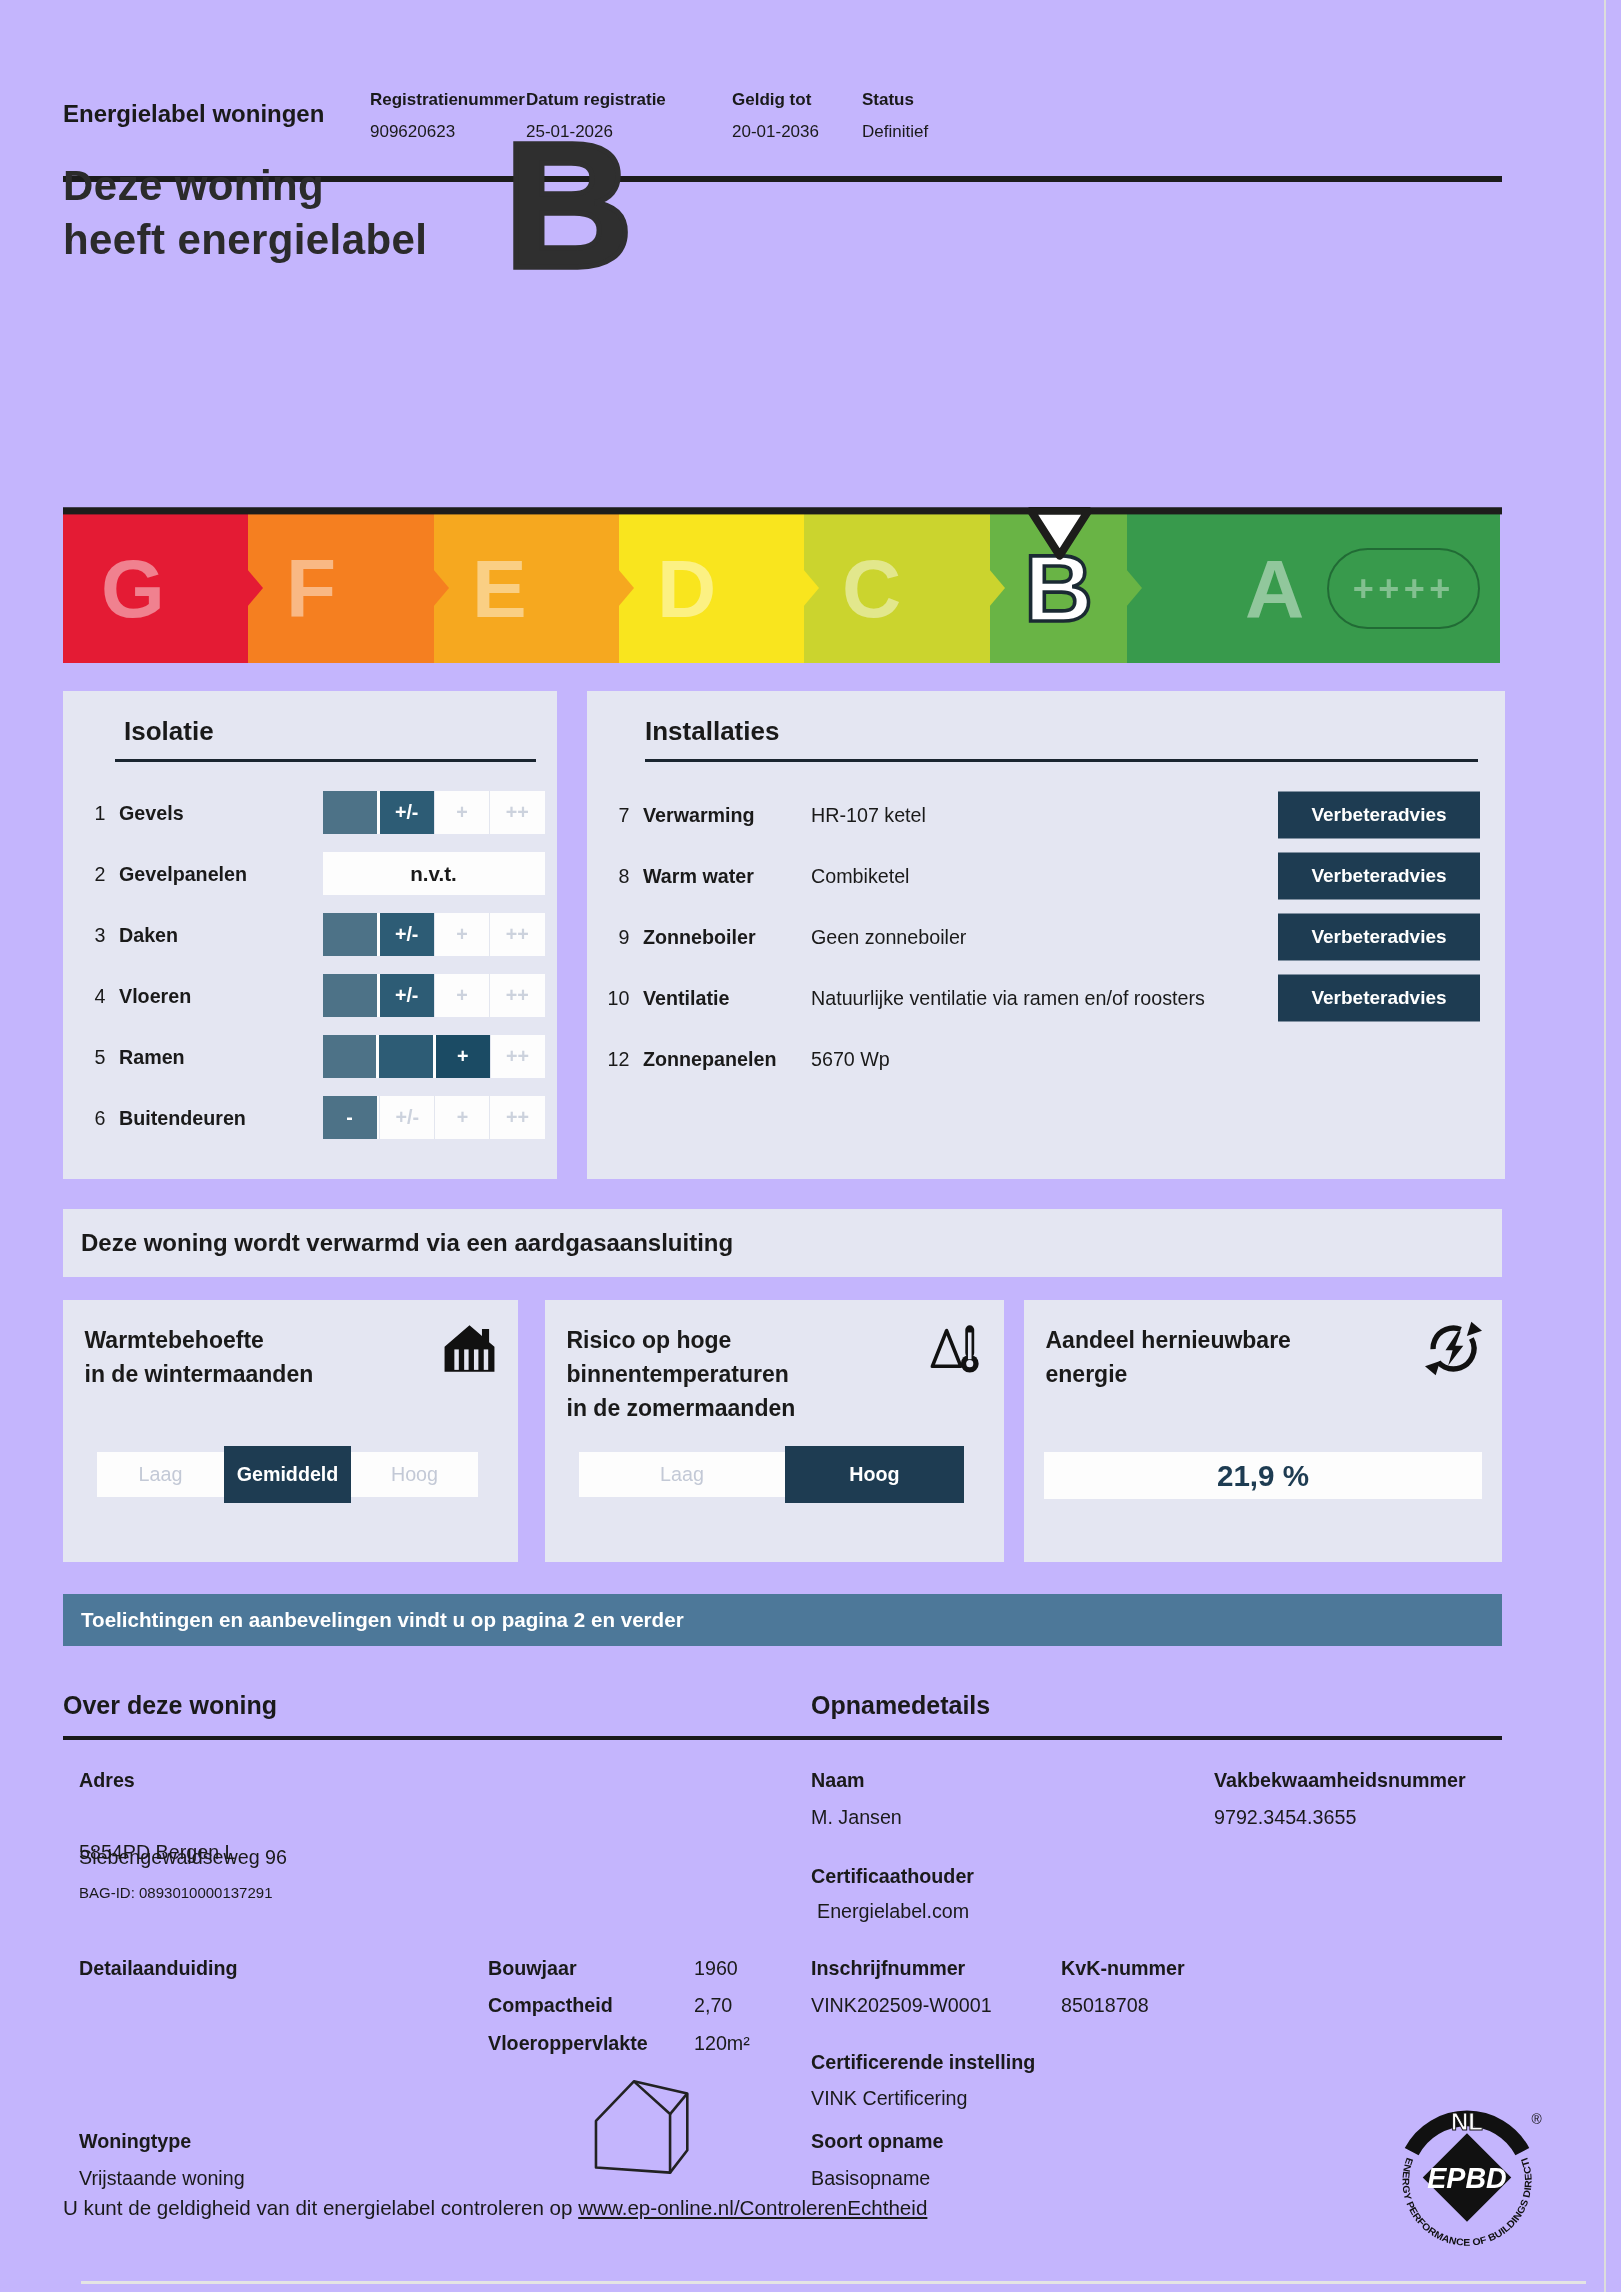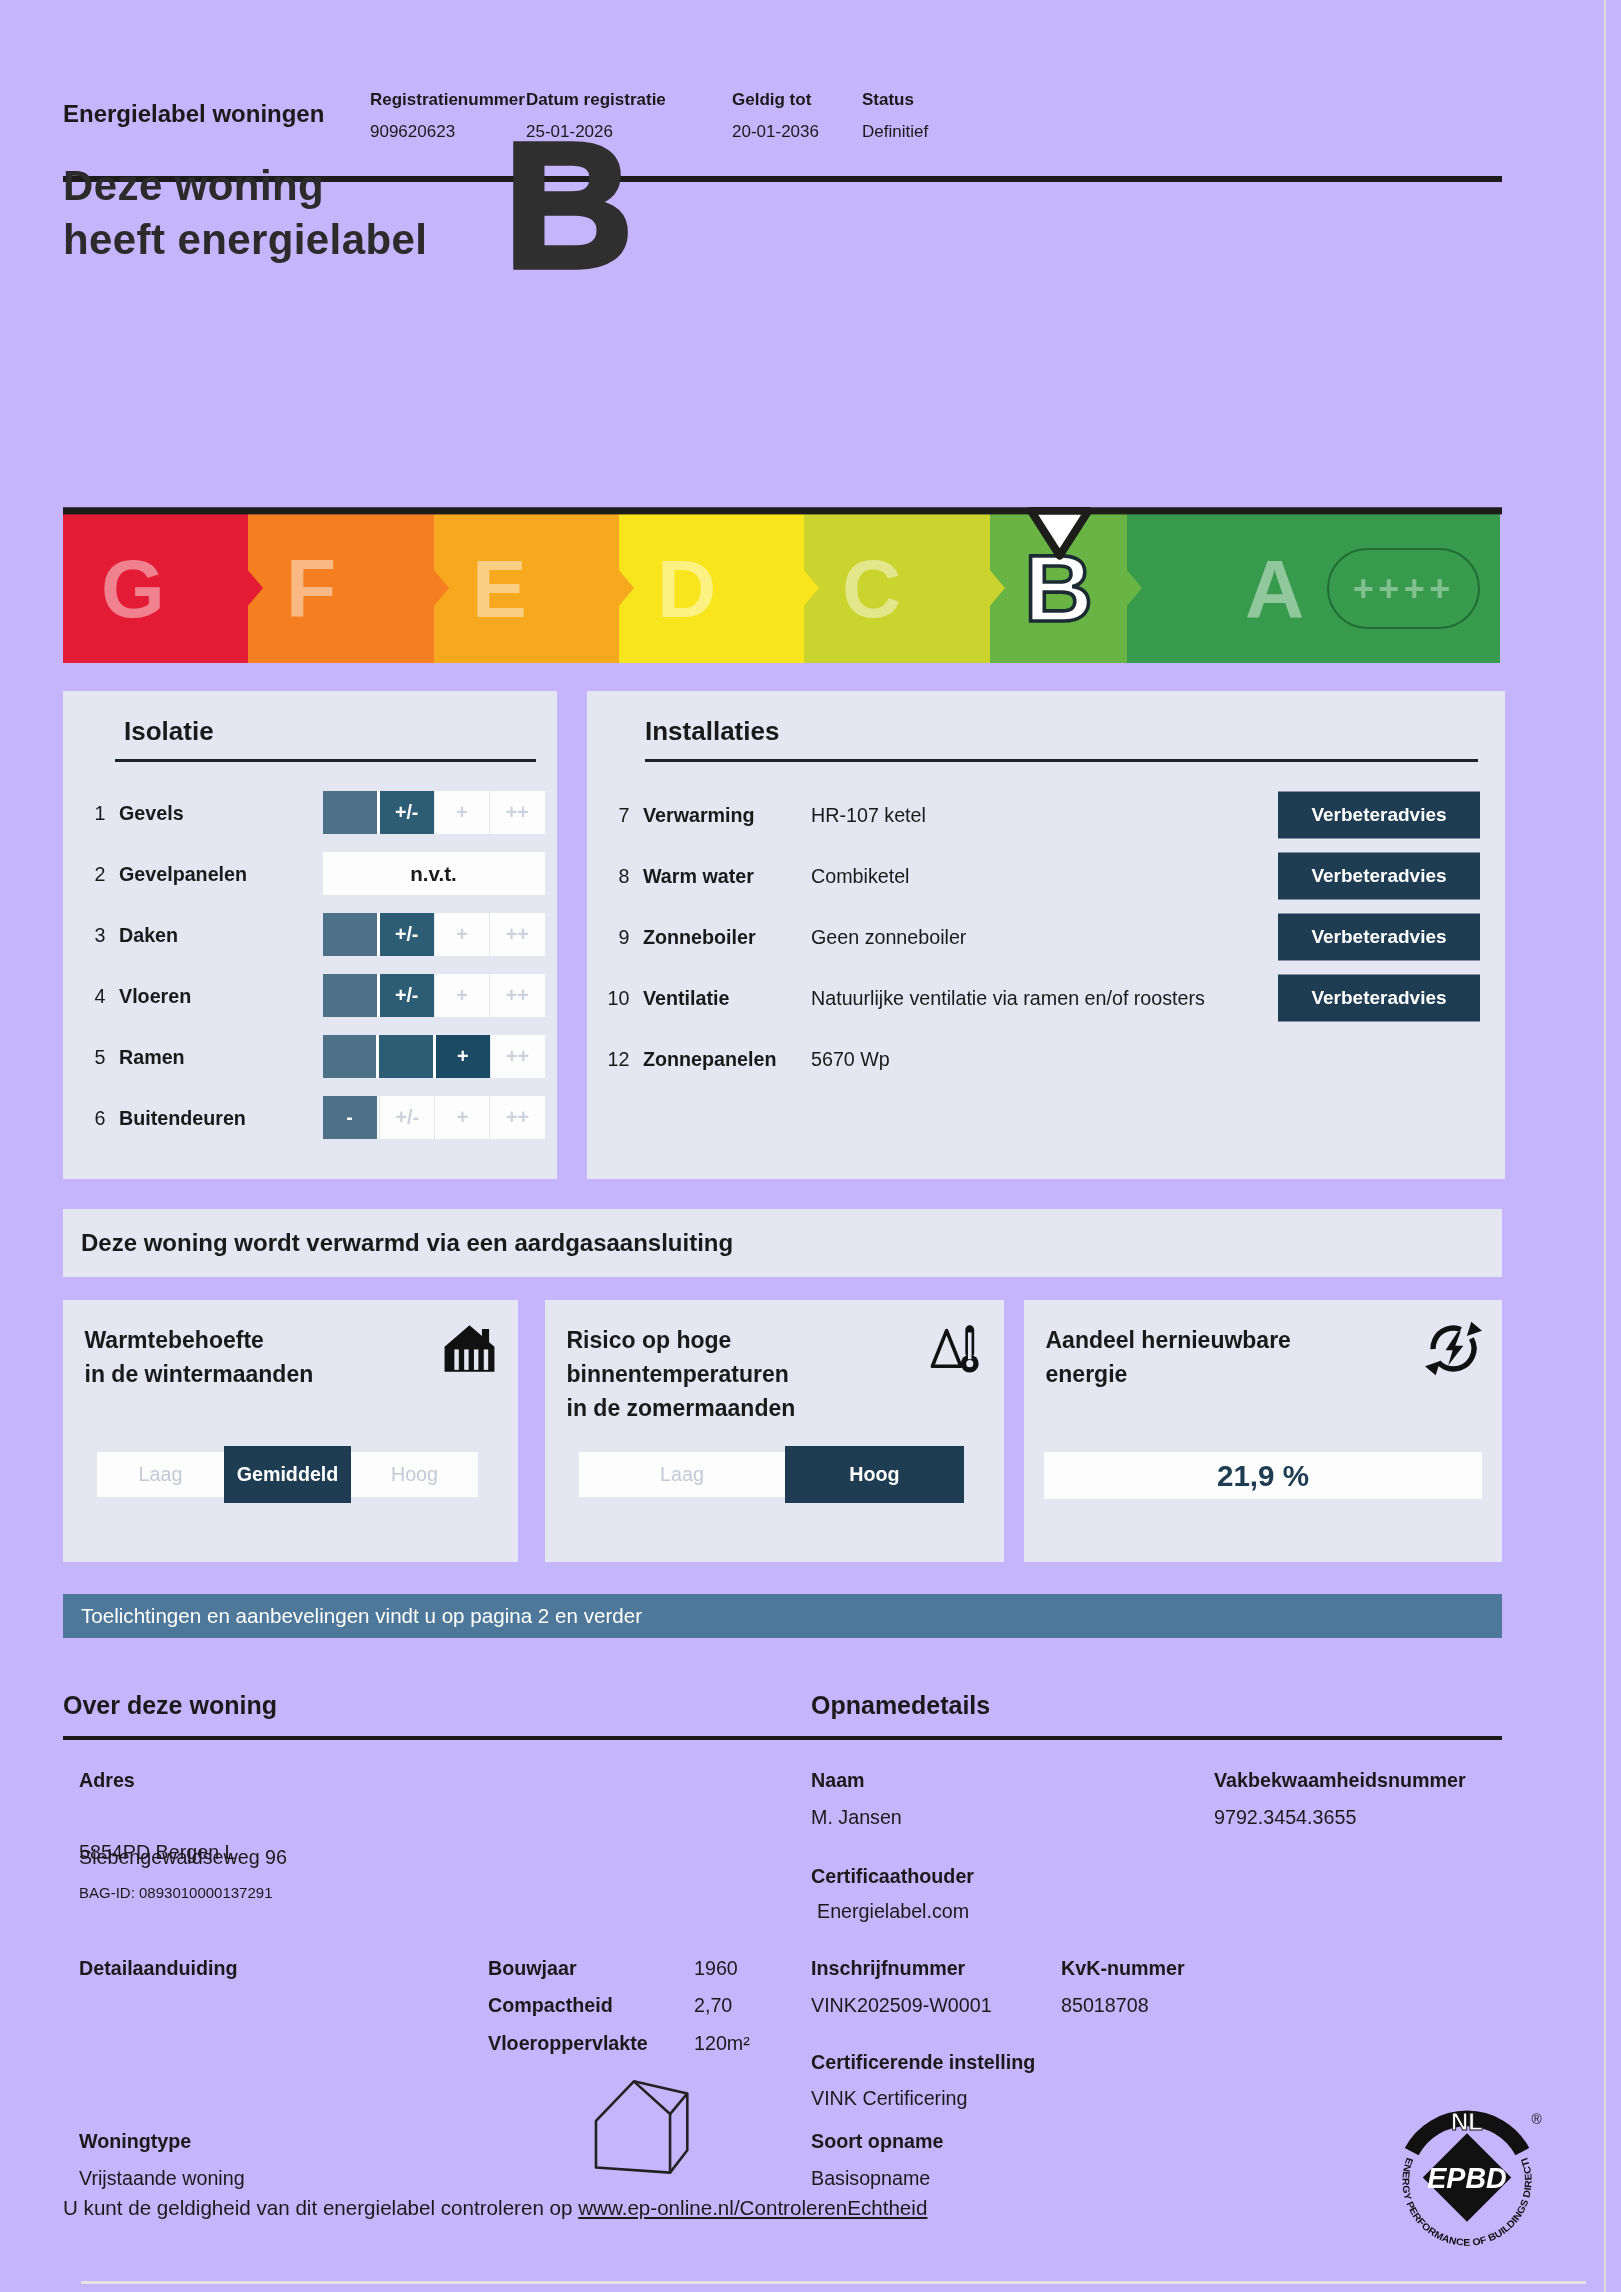--- a/index.html
+++ b/index.html
@@ -101,23 +101,23 @@
   .sbox-icon{position:absolute;top:19.7px;right:19.7px;}
   .control{position:absolute;left:34px;right:40px;top:152px;height:45px;background:#fdfdfd;display:flex;}
   .copt{flex:1;display:flex;align-items:center;justify-content:center;font-size:19.7px;color:#c3c9d6;}
   .copt.active{background:#1e3c52;color:#ffffff;font-weight:bold;height:57px;margin-top:-6.3px;}
   #sb2 .copt:nth-child(1){flex:1.15;}
   .value-box{position:absolute;left:19.7px;right:19.7px;top:152px;height:47px;background:#fdfdfd;
              display:flex;align-items:center;justify-content:center;
              font-size:29.6px;font-weight:bold;color:#1e3c52;}
 
   
-  .steel-bar{position:absolute;left:63px;top:1594px;width:1439px;height:44px;background:#4d7899;
+  .steel-bar{position:absolute;left:63px;top:1594px;width:1439px;height:52px;background:#4d7899;
              display:flex;align-items:center;padding-left:18px;box-sizing:border-box;
-             color:#ffffff;font-size:20.6px;font-weight:normal;}
+             color:#ffffff;font-size:20.6px;font-weight:bold;}
 
   
   .sec-title{position:absolute;top:1691px;font-size:25px;font-weight:bold;}
   .sec-rule{position:absolute;top:1736px;height:3.6px;background:#1a1a1a;}
   .fld{position:absolute;font-size:19.7px;}
   .fld.b{font-weight:bold;}
   .fld.small{font-size:15px;}
   .footer{position:absolute;left:63px;top:2196px;font-size:20.6px;}
   .footer a{color:#1a1a1a;text-decoration:underline;}
   .edge-v{position:absolute;left:1604px;top:0;width:1.8px;height:2293px;background:#dcdcdc;}

